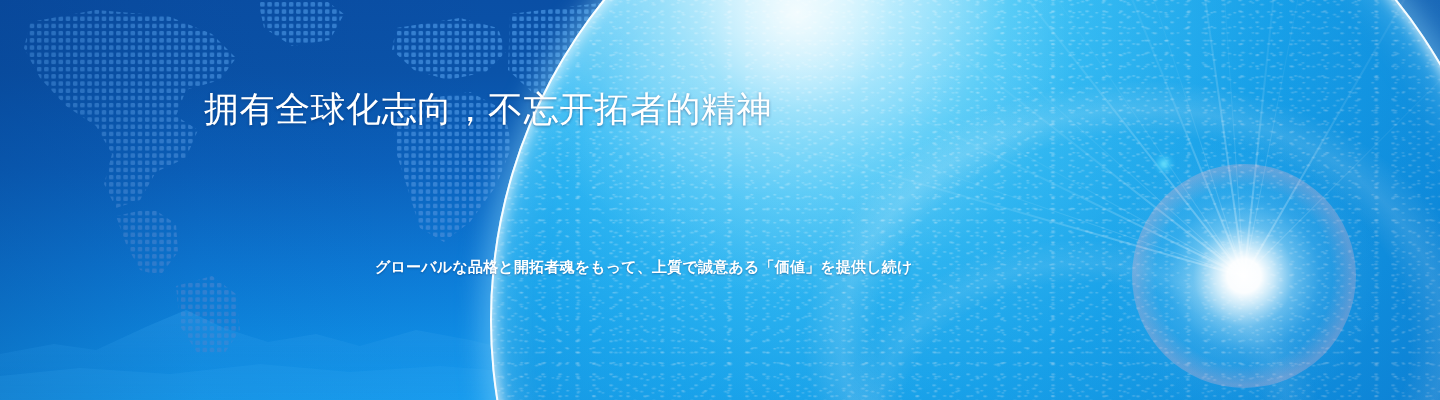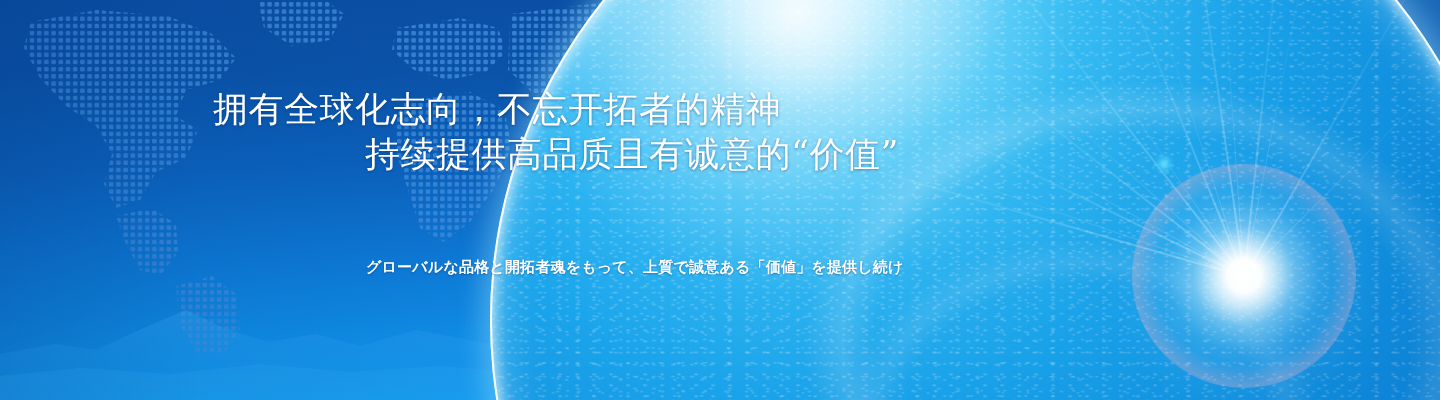--- a/index.html
+++ b/index.html
@@ -143,34 +143,34 @@
     position:absolute;
     color:#ffffff;
     font-family:"DejaVu Serif", "Liberation Serif", serif;
     font-weight:400;
     font-size:35px;
     line-height:1.22;
     letter-spacing:.5px;
     white-space:nowrap;
     text-shadow:0 1px 3px rgba(3,40,95,.45);
   }
-  .headline.l1{left:213px;top:88px;}
+  .headline.l1{left:204px;top:88px;}
   .headline.l2{left:365px;top:133px;}
 
   .subline-en{
     position:absolute;left:303px;top:205px;
     color:#ffffff;
     font-family:"DejaVu Sans Mono", "Liberation Mono", monospace;
     font-size:15.5px;
     letter-spacing:.35px;
     white-space:nowrap;
     text-shadow:0 1px 2px rgba(3,40,95,.40);
   }
   .subline-jp{
-    position:absolute;left:366px;top:258px;
+    position:absolute;left:375px;top:258px;
     color:#ffffff;
     font-family:"DejaVu Sans", "Liberation Sans", sans-serif;
     font-weight:bold;
     font-size:15px;
     letter-spacing:.2px;
     white-space:nowrap;
     text-shadow:0 1px 2px rgba(3,40,95,.40);
   }
 
   
@@ -286,17 +286,16 @@
     <div class="ray" style="transform:rotate(300deg)"></div>
     <div class="ray t" style="transform:rotate(315deg)"></div>
   </div>
 
   <div class="sun-ring"></div>
   <div class="sun-core"></div>
   <div class="flare-dot"></div>
 
   <div class="copy">
     <div class="headline l1">拥有全球化志向，不忘开拓者的精神</div>
-    <div class="headline l2">持续提供高品质且有诚意的“价值”</div>
     <div class="subline-jp">グローバルな品格と開拓者魂をもって、上質で誠意ある「価値」を提供し続け</div>
   </div>
 
 </div>
 
 </body></html>

